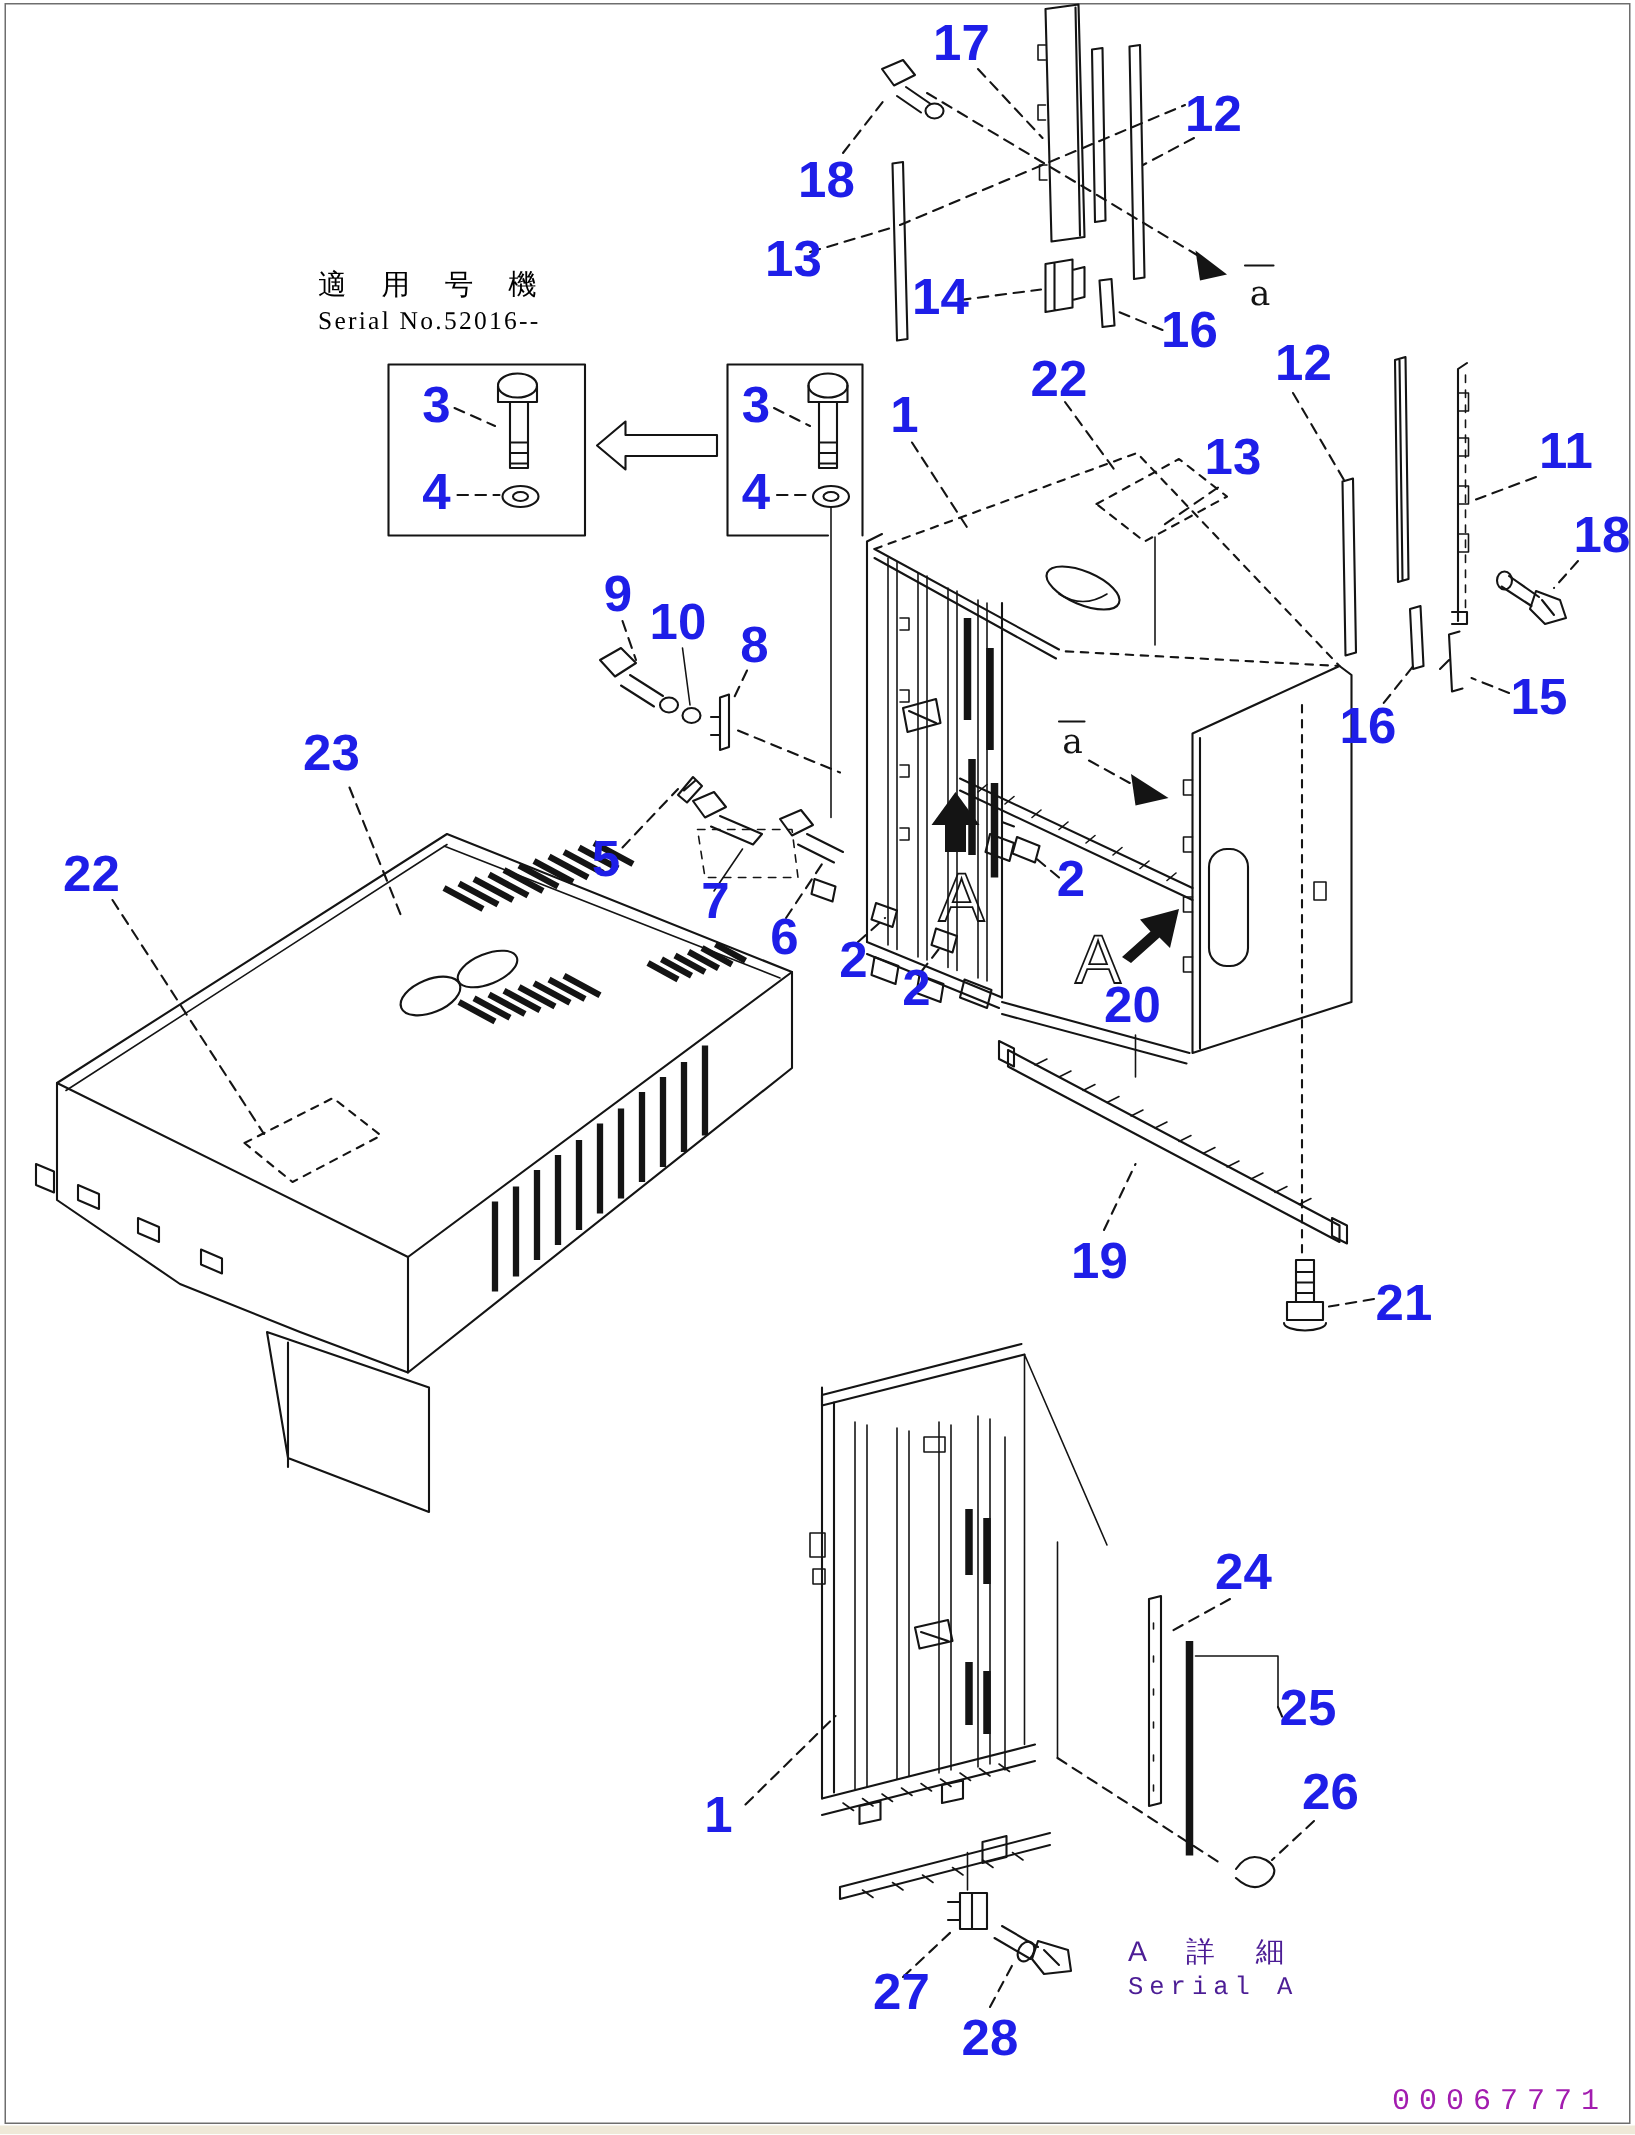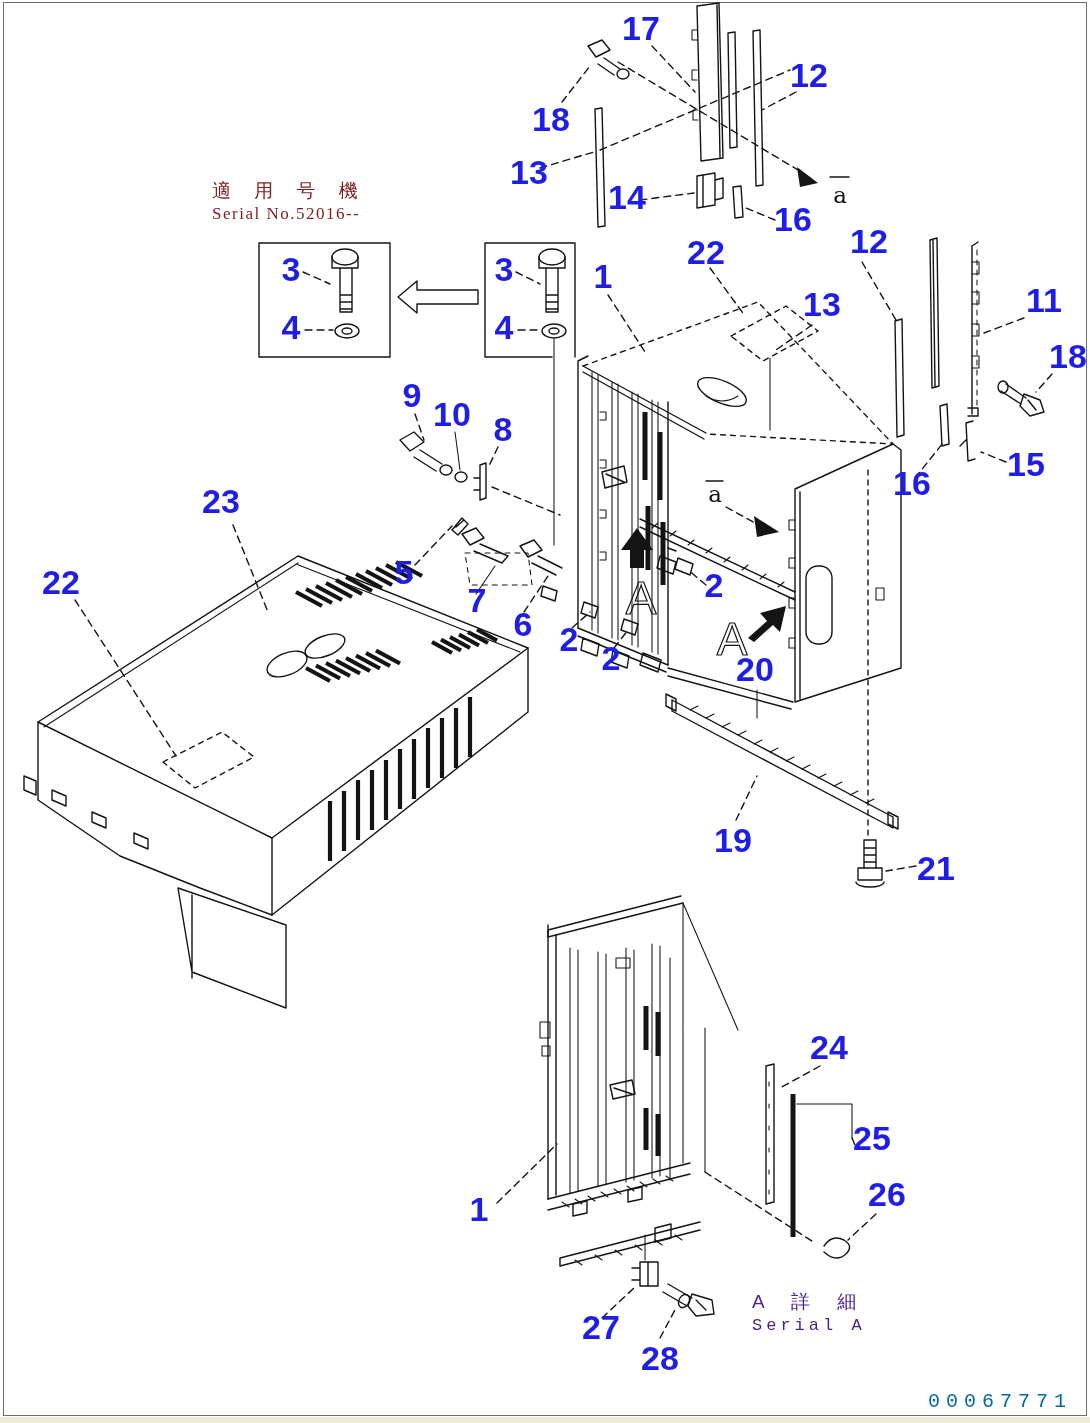--- a/index.html
+++ b/index.html
@@ -13,28 +13,28 @@
   .dash{stroke-dasharray:7 5;}
   .hid{stroke-dasharray:5 5;}
   .bar{fill:none;stroke:#141414;stroke-width:4.2;stroke-linecap:butt;}
   .seal{fill:none;stroke:#141414;stroke-width:5;stroke-linecap:butt;}
   .blk{fill:#141414;stroke:none;}
   .callout{font-family:"Liberation Sans",sans-serif;font-weight:bold;font-size:34px;
            fill:#1e1ee8;text-anchor:middle;}
   .view-dir{font-family:"DejaVu Serif",serif;font-size:23px;fill:#141414;text-anchor:middle;}
   .detail-letter{font-family:"Liberation Sans",sans-serif;font-size:46px;fill:none;
            stroke:#141414;stroke-width:1.2;text-anchor:middle;}
-  .serial{position:absolute;left:212px;top:179px;color:#7f1d1d;line-height:1.25;}
+  .serial{position:absolute;left:212px;top:179px;color:#000000;line-height:1.25;}
   .serial .jp{font-size:19px;letter-spacing:9px;white-space:nowrap;}
   .serial .en{font-size:17px;letter-spacing:1.5px;font-family:Liberation Serif, serif;white-space:nowrap;}
   .detail-caption{position:absolute;left:752px;top:1290px;color:#4c1d95;line-height:1.3;}
   .detail-caption .jp{font-size:19px;letter-spacing:11px;white-space:nowrap;}
   .detail-caption .en{font-size:17px;letter-spacing:4px;font-family:"Liberation Mono",monospace;white-space:nowrap;}
   .drawing-number{position:absolute;right:18px;bottom:10px;font-family:"Liberation Mono",monospace;
-           font-size:20px;letter-spacing:6px;color:#0369a1;}
+           font-size:20px;letter-spacing:6px;color:#a21caf;}
 </style>
 </head>
 <body>
 
 <div class="page">
   <div class="frame"></div>
 
   <svg class="art" width="1090" height="1423" viewBox="0 0 1090 1423">
 
     <g>

